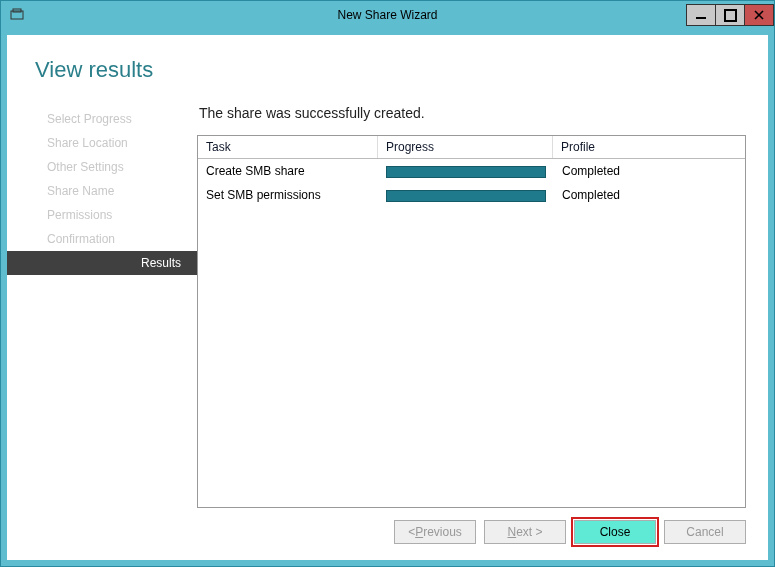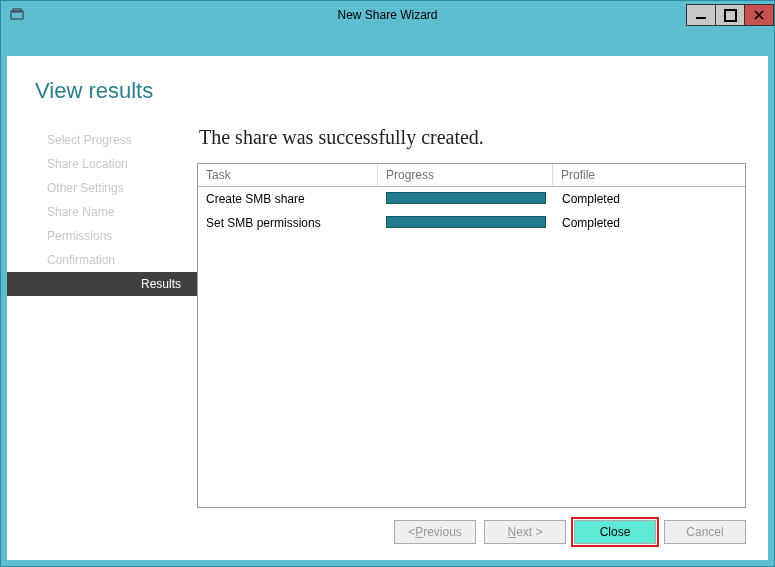--- a/index.html
+++ b/index.html
@@ -13,21 +13,20 @@
     background: #5ebdce;
     overflow: hidden;
   }
   .outer {
     width: 775px;
     height: 567px;
     background: #5ebdce;
     border: 1px solid #2a8aa0;
     display: flex;
     flex-direction: column;
-    gap: 21px;
   }
   .titlebar {
     height: 28px;
     background: #5ebdce;
     display: flex;
     align-items: center;
     position: relative;
   }
   .titlebar-icon {
     width: 20px;
@@ -110,47 +109,46 @@
     background: #404040;
     color: #fff;
     text-align: right;
   }
   .main {
     flex: 1;
     display: flex;
     flex-direction: column;
   }
   .result-msg {
-    font-size: 20px;
+    font-size: 14px;
     color: #222;
     margin: 4px 0 14px 2px;
-    font-family: Liberation Serif, serif;
   }
   .grid-wrap {
     border: 1px solid #999;
     flex: 1;
     overflow: hidden;
     background: #fff;
   }
   .grid-head {
     display: flex;
     border-bottom: 1px solid #bbb;
     font-size: 12px;
-    color: #737373;
+    color: #0f172a;
   }
   .ghc {
     padding: 4px 8px;
     border-right: 1px solid #ddd;
   }
   .ghc.task { flex: 0 0 180px; }
   .ghc.prog { flex: 0 0 175px; }
   .ghc.stat { flex: 1; border-right: none; }
   .grid-row {
     display: flex;
-    align-items: flex-start;
+    align-items: flex-end;
     padding: 3px 0;
     font-size: 12px;
   }
   .cell { padding: 2px 8px; }
   .cell.task { flex: 0 0 180px; }
   .cell.prog { flex: 0 0 175px; display: flex; align-items: center; }
   .cell.stat { flex: 1; }
   .pbar {
     width: 160px;
     height: 12px;

